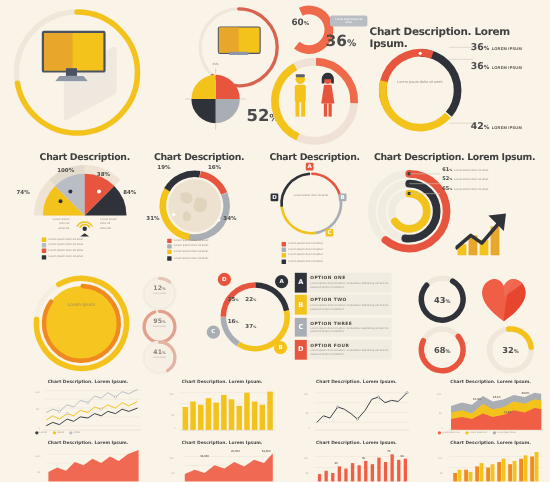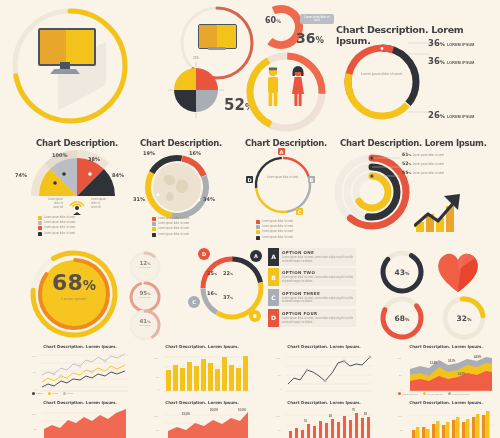--- a/index.html
+++ b/index.html
@@ -154,21 +154,21 @@
   <div class="abs" style="left:428px;top:38px;">
     <div style="display:flex;align-items:baseline;gap:2px;">
       <span class="pct" style="font-size:8.5px;"><span>36</span><span class="u">%</span></span>
       <span style="font-size:3.6px;font-weight:bold;letter-spacing:.2px;color:#55504a;">LOREM IPSUM</span>
     </div>
     <div style="display:flex;align-items:baseline;gap:2px;margin-top:8px;">
       <span class="pct" style="font-size:8.5px;"><span>36</span><span class="u">%</span></span>
       <span style="font-size:3.6px;font-weight:bold;letter-spacing:.2px;color:#55504a;">LOREM IPSUM</span>
     </div>
     <div style="display:flex;align-items:baseline;gap:2px;margin-top:44px;">
-      <span class="pct" style="font-size:8.5px;"><span>26</span><span class="u">%</span></span>
+      <span class="pct" style="font-size:8.5px;"><span>42</span><span class="u">%</span></span>
       <span style="font-size:3.6px;font-weight:bold;letter-spacing:.2px;color:#55504a;">LOREM IPSUM</span>
     </div>
   </div>
   <svg class="abs" style="left:408px;top:40px;" width="24" height="90">
     <line x1="0" y1="3" x2="22" y2="3" stroke="#cfc6b9" stroke-width=".5"></line>
     <line x1="0" y1="14" x2="22" y2="14" stroke="#cfc6b9" stroke-width=".5"></line>
     <line x1="0" y1="72" x2="22" y2="72" stroke="#cfc6b9" stroke-width=".5"></line>
   </svg>
 
   <div class="abs title" style="left:36px;top:138px;font-size:8.5px;">Chart Description.</div>
@@ -331,21 +331,20 @@
     <path d="M30 4 L46 2 L44 18 Z" fill="#2f3339"></path>
   </svg>
 
   <svg class="abs" style="left:26px;top:246px;" width="96" height="96">
     <circle cx="48" cy="48" r="41" fill="none" stroke="#f5efe2" stroke-width="5"></circle>
     <circle cx="48" cy="48" r="41" fill="none" stroke="#f3c31c" stroke-width="5" stroke-dasharray="218 40" stroke-linecap="round" transform="rotate(-120 48 48)"></circle>
     <circle cx="48" cy="48" r="34" fill="#f6c51f"></circle>
     <circle cx="48" cy="48" r="34" fill="none" stroke="#f0891f" stroke-width="4" stroke-dasharray="180 34" stroke-linecap="round" transform="rotate(-88 48 48)"></circle>
   </svg>
   <div class="abs" style="left:34px;top:272px;width:80px;text-align:center;">
-    <div class="pct" style="font-size:22px;color:#57514a;line-height:1;"><span>68</span><span class="u">%</span></div>
     <div style="font-size:4.4px;color:#a08d5c;margin-top:2px;">Lorem ipsum</div>
   </div>
 
   <svg class="abs" style="left:128px;top:250px;" width="34" height="34">
     <circle cx="17" cy="17" r="14" fill="none" stroke="#f3ece0" stroke-width="3"></circle>
     <circle cx="17" cy="17" r="14" fill="none" stroke="#e3c6b8" stroke-width="3" stroke-dasharray="10 78" stroke-linecap="round" transform="rotate(-90 17 17)"></circle>
     <circle cx="17" cy="17" r="11.5" fill="#f6efe3"></circle>
   </svg>
   <div class="abs" style="left:128px;top:260px;width:34px;text-align:center;">
     <div class="pct" style="font-size:5.6px;color:#8c8176;"><span>12</span><span class="u">%</span></div>

